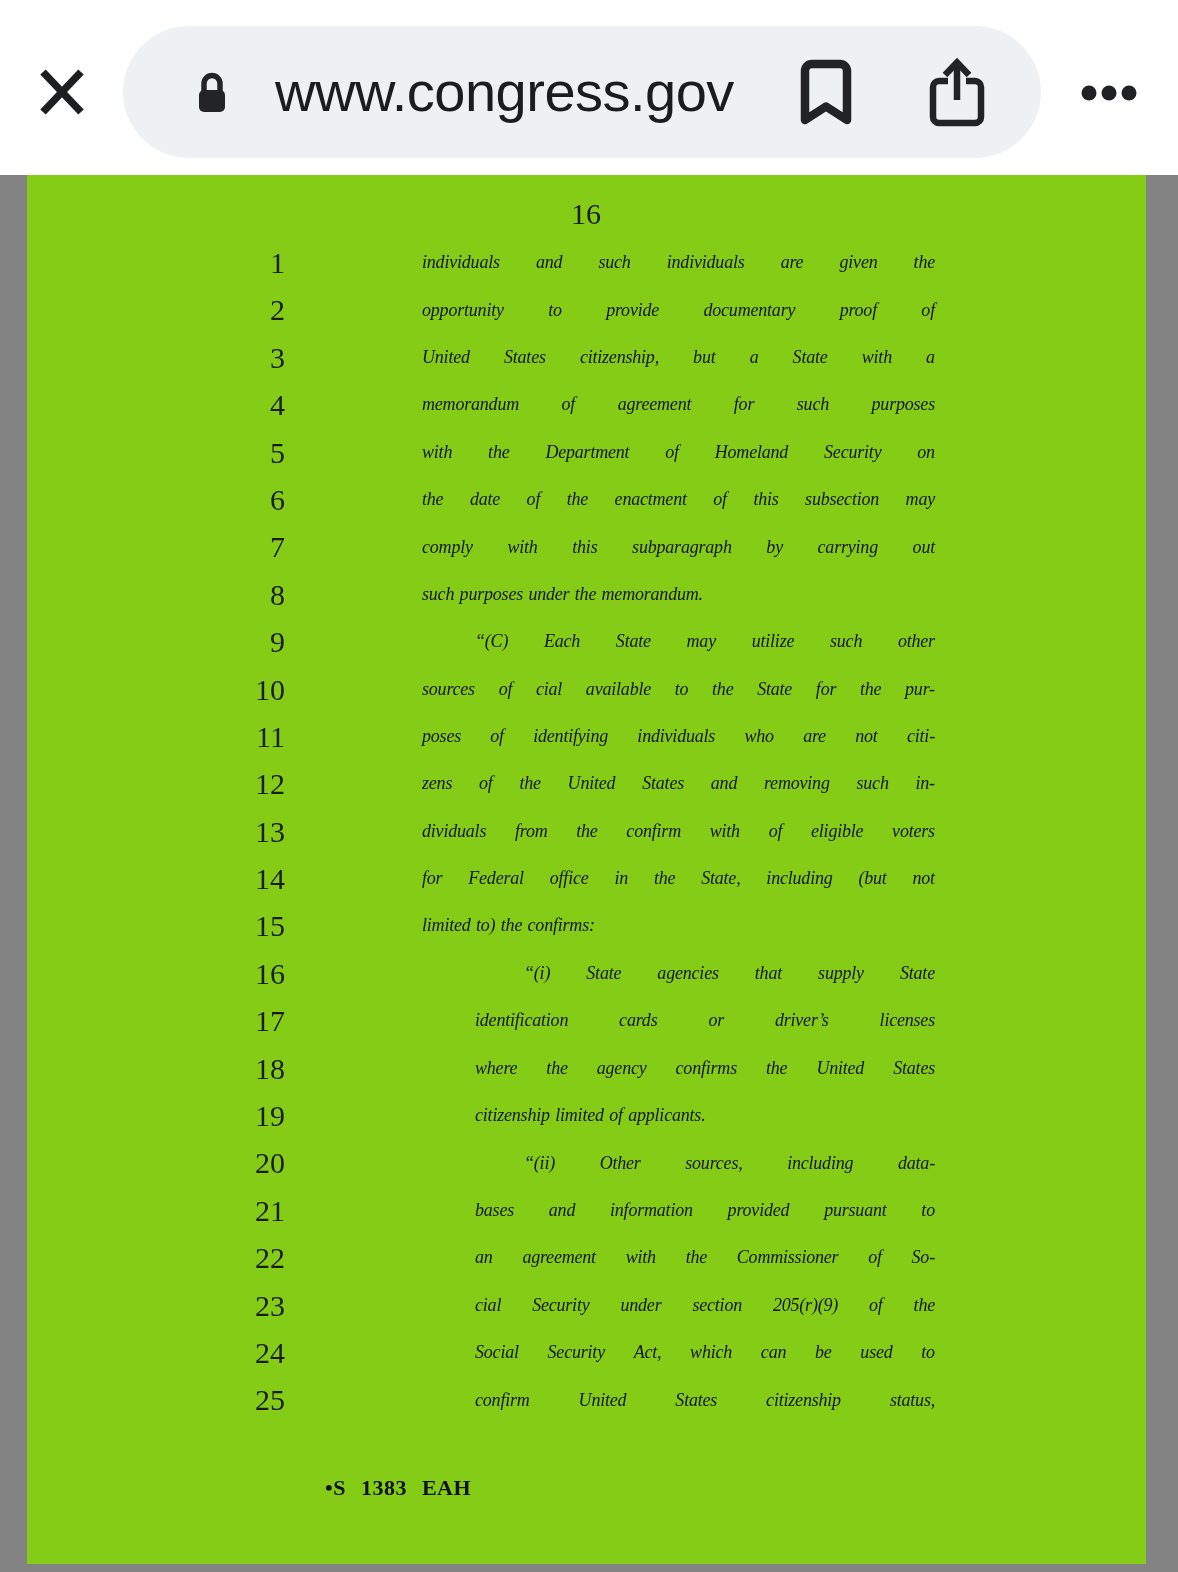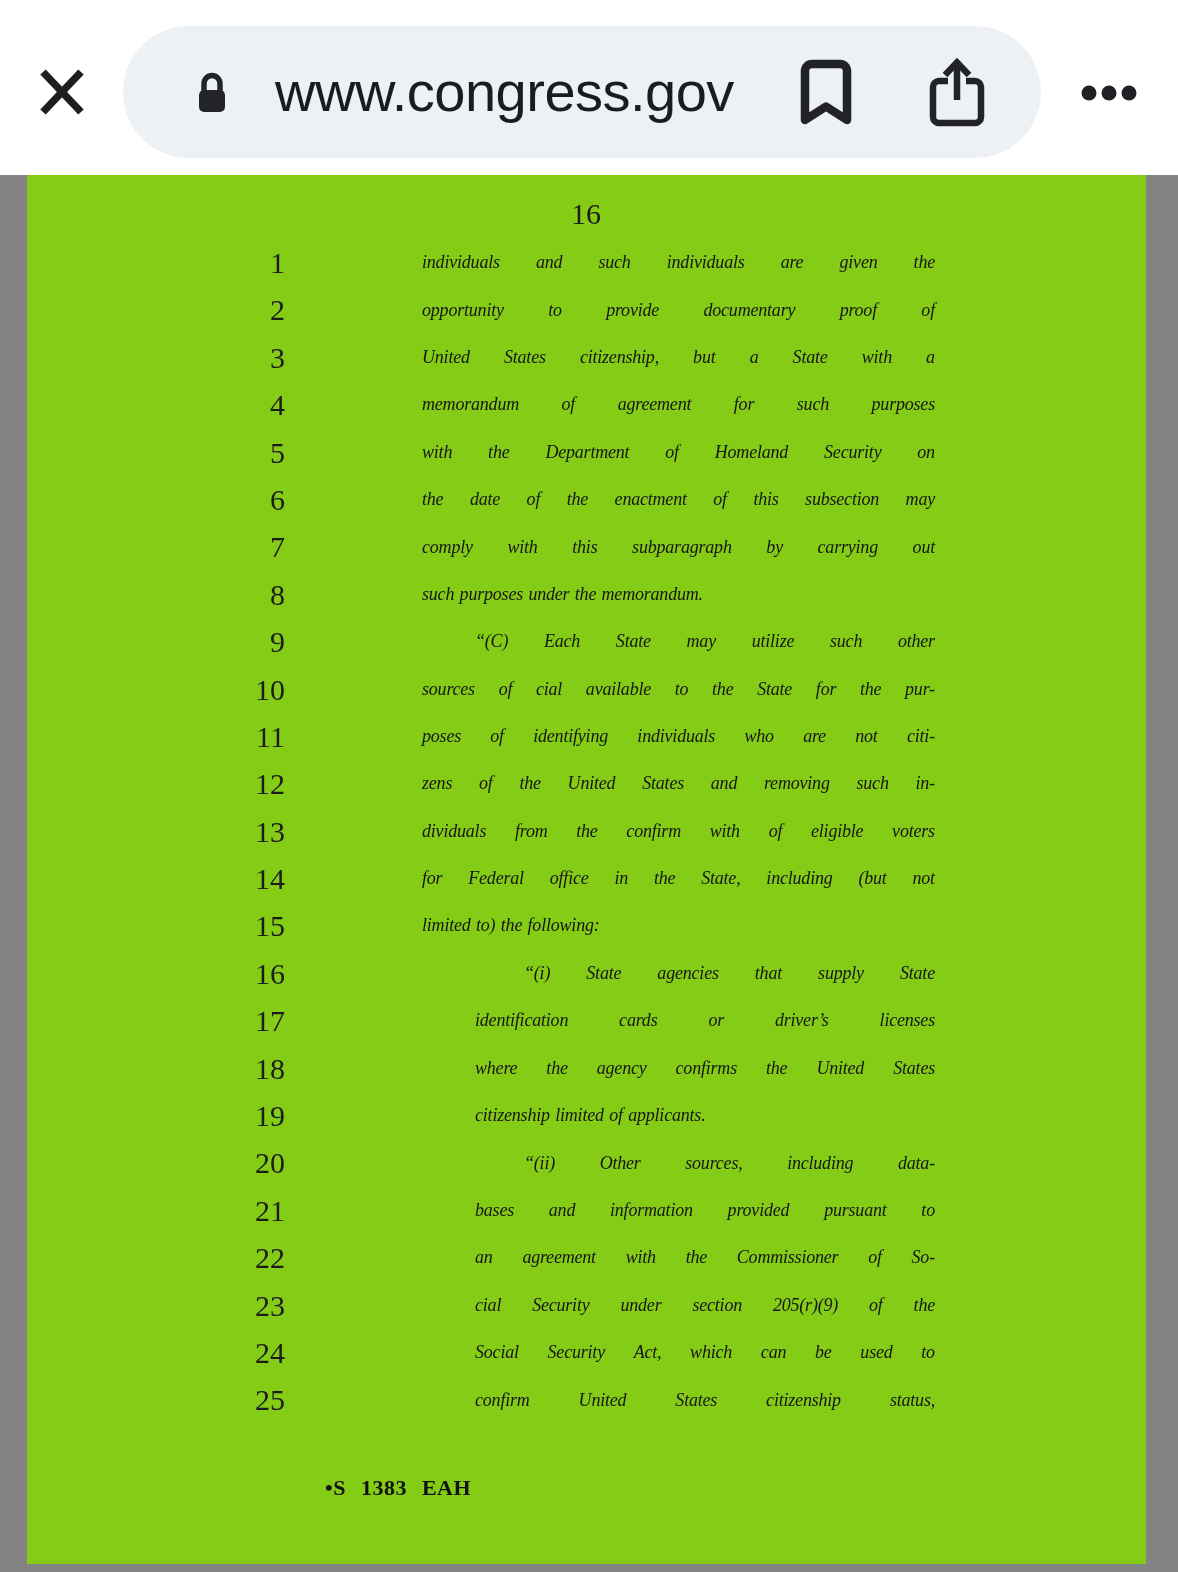--- a/index.html
+++ b/index.html
@@ -280,21 +280,21 @@
           <span>in</span>
           <span>the</span>
           <span>State,</span>
           <span>including</span>
           <span>(but</span>
           <span>not</span>
         </div>
       </div>
       <div class="line-row">
         <span class="line-num">15</span>
-        <div class="line-text ind-0 plain"><span>limited</span><span>to)</span><span>the</span><span>following:</span></div>
+        <div class="line-text ind-0 plain"><span>limited</span><span>to)</span><span>the</span><span>confirms:</span></div>
       </div>
       <div class="line-row">
         <span class="line-num">16</span>
         <div class="line-text ind-2">
           <span>“(i)</span>
           <span>State</span>
           <span>agencies</span>
           <span>that</span>
           <span>supply</span>
           <span>State</span>

